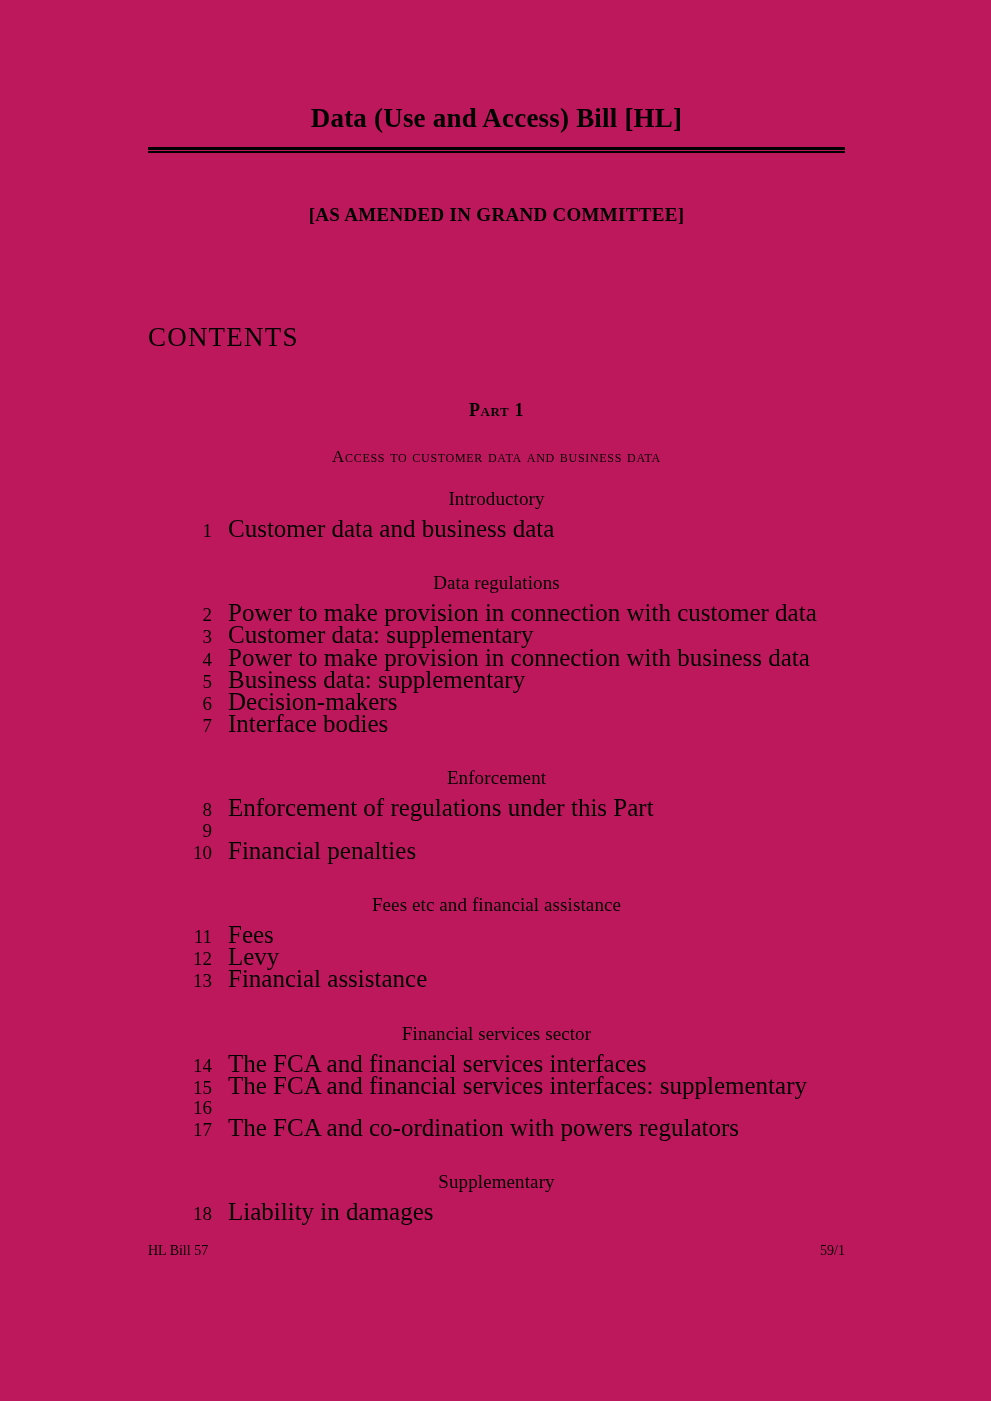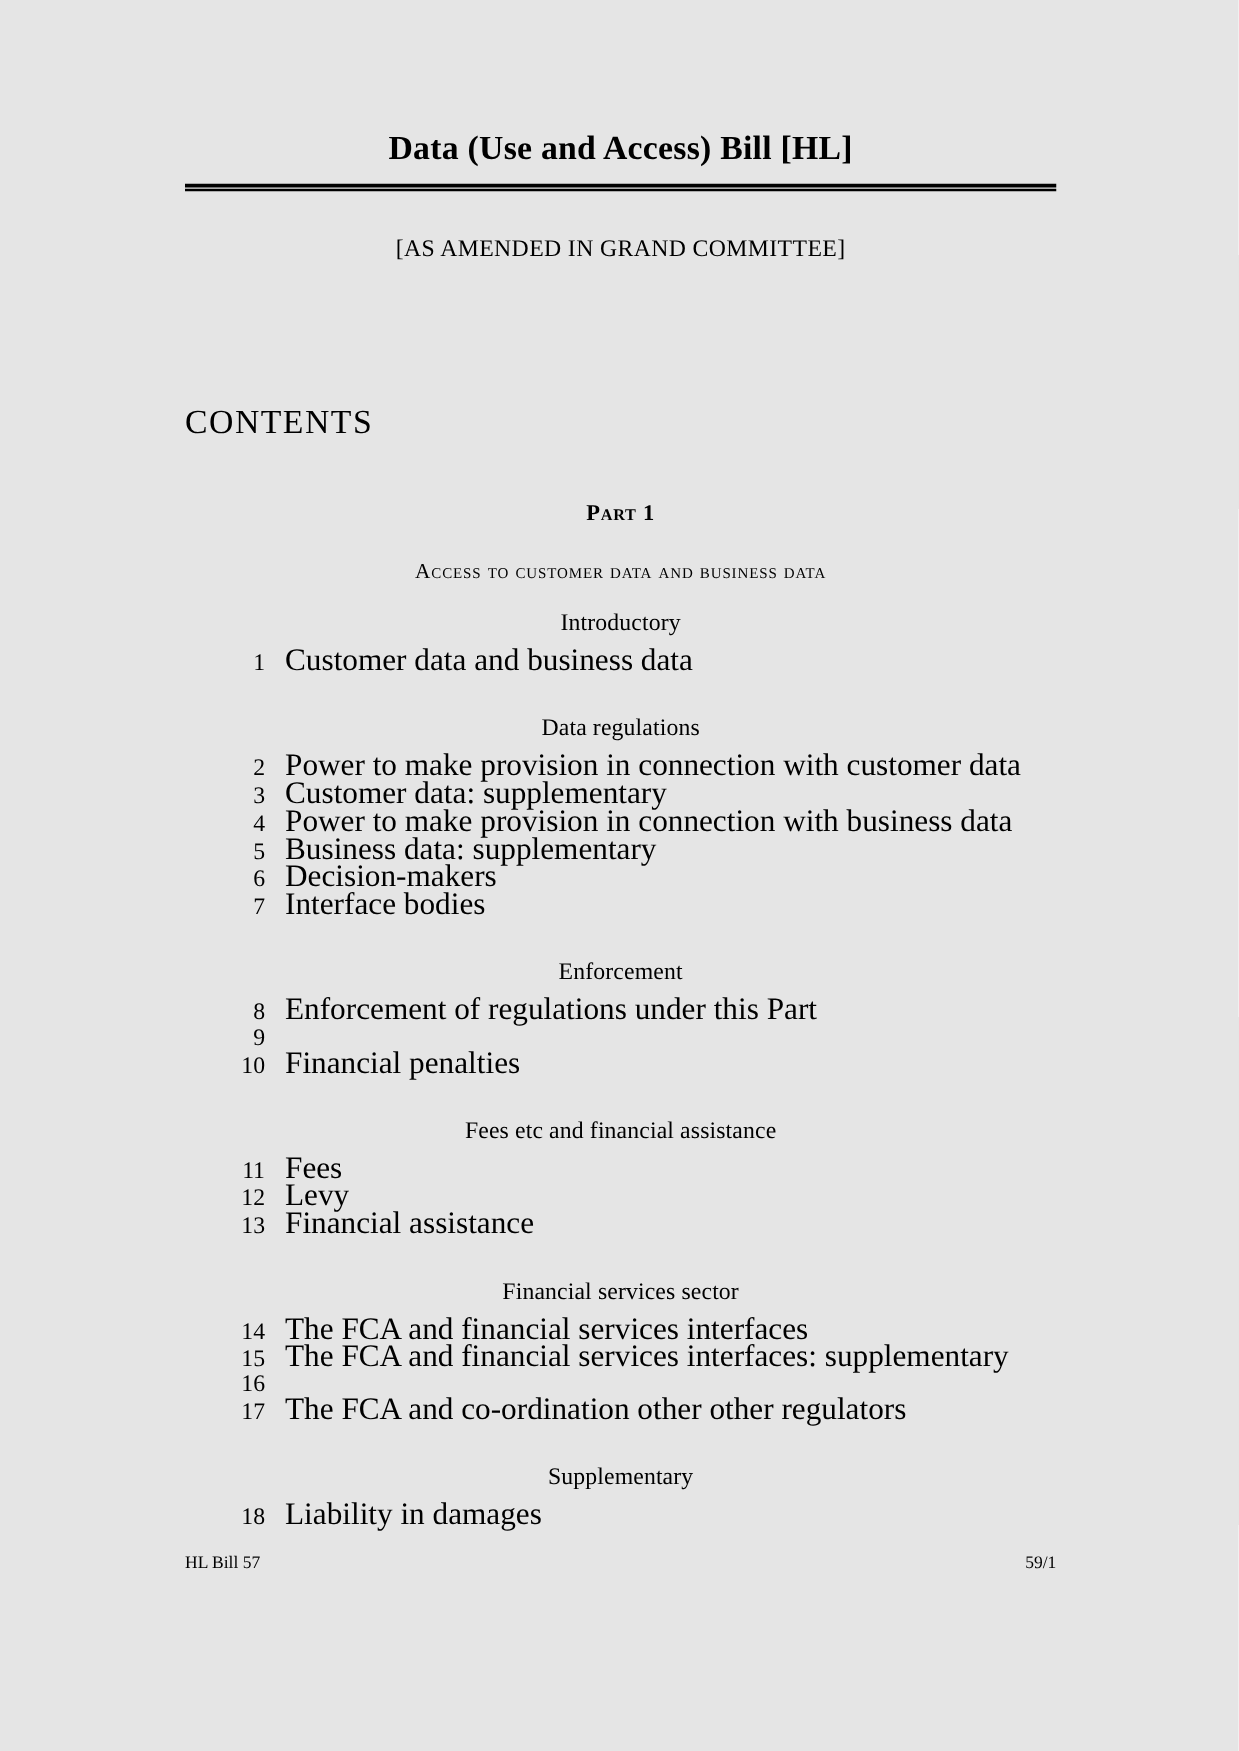--- a/index.html
+++ b/index.html
@@ -10,21 +10,21 @@
   body {
     font-family: "Liberation Serif", "DejaVu Serif", serif;
     color: #000000;
     -webkit-font-smoothing: antialiased;
   }
   .page {
     position: relative;
     width: 991px;
     height: 1401px;
     margin: 0 auto;
-    background: #e5e5e5;
+    background: #be185d;
     overflow: hidden;
   }
 
   
   .doc-title {
     position: absolute;
     left: 148px;
     top: 103px;
     width: 697px;
     text-align: center;
@@ -52,25 +52,26 @@
   .title-rule .thin {
     width: 100%;
     height: 1.6px;
     background: #000;
   }
 
   
   .amend-note {
     position: absolute;
     left: 148px;
-    top: 189px;
+    top: 204px;
     width: 697px;
     text-align: center;
     font-size: 19px;
     letter-spacing: 0.3px;
+    font-weight: bold;
   }
 
   
   .contents-heading {
     position: absolute;
     left: 148px;
     top: 322px;
     width: 697px;
     text-align: left;
     font-size: 27px;
@@ -242,21 +243,21 @@
         </div>
         <div class="toc-entry">
           <span class="entry-num">15</span>
           <span class="entry-label">The FCA and financial services interfaces: supplementary</span>
         </div>
         <div class="toc-entry">
           <span class="entry-num">16</span>
         </div>
         <div class="toc-entry">
           <span class="entry-num">17</span>
-          <span class="entry-label">The FCA and co-ordination other other regulators</span>
+          <span class="entry-label">The FCA and co-ordination with powers regulators</span>
         </div>
       </div>
       <div class="toc-group">
         <div class="group-heading spaced">Supplementary</div>
         <div class="toc-entry">
           <span class="entry-num">18</span>
           <span class="entry-label">Liability in damages</span>
         </div>
       </div>
     </div>

